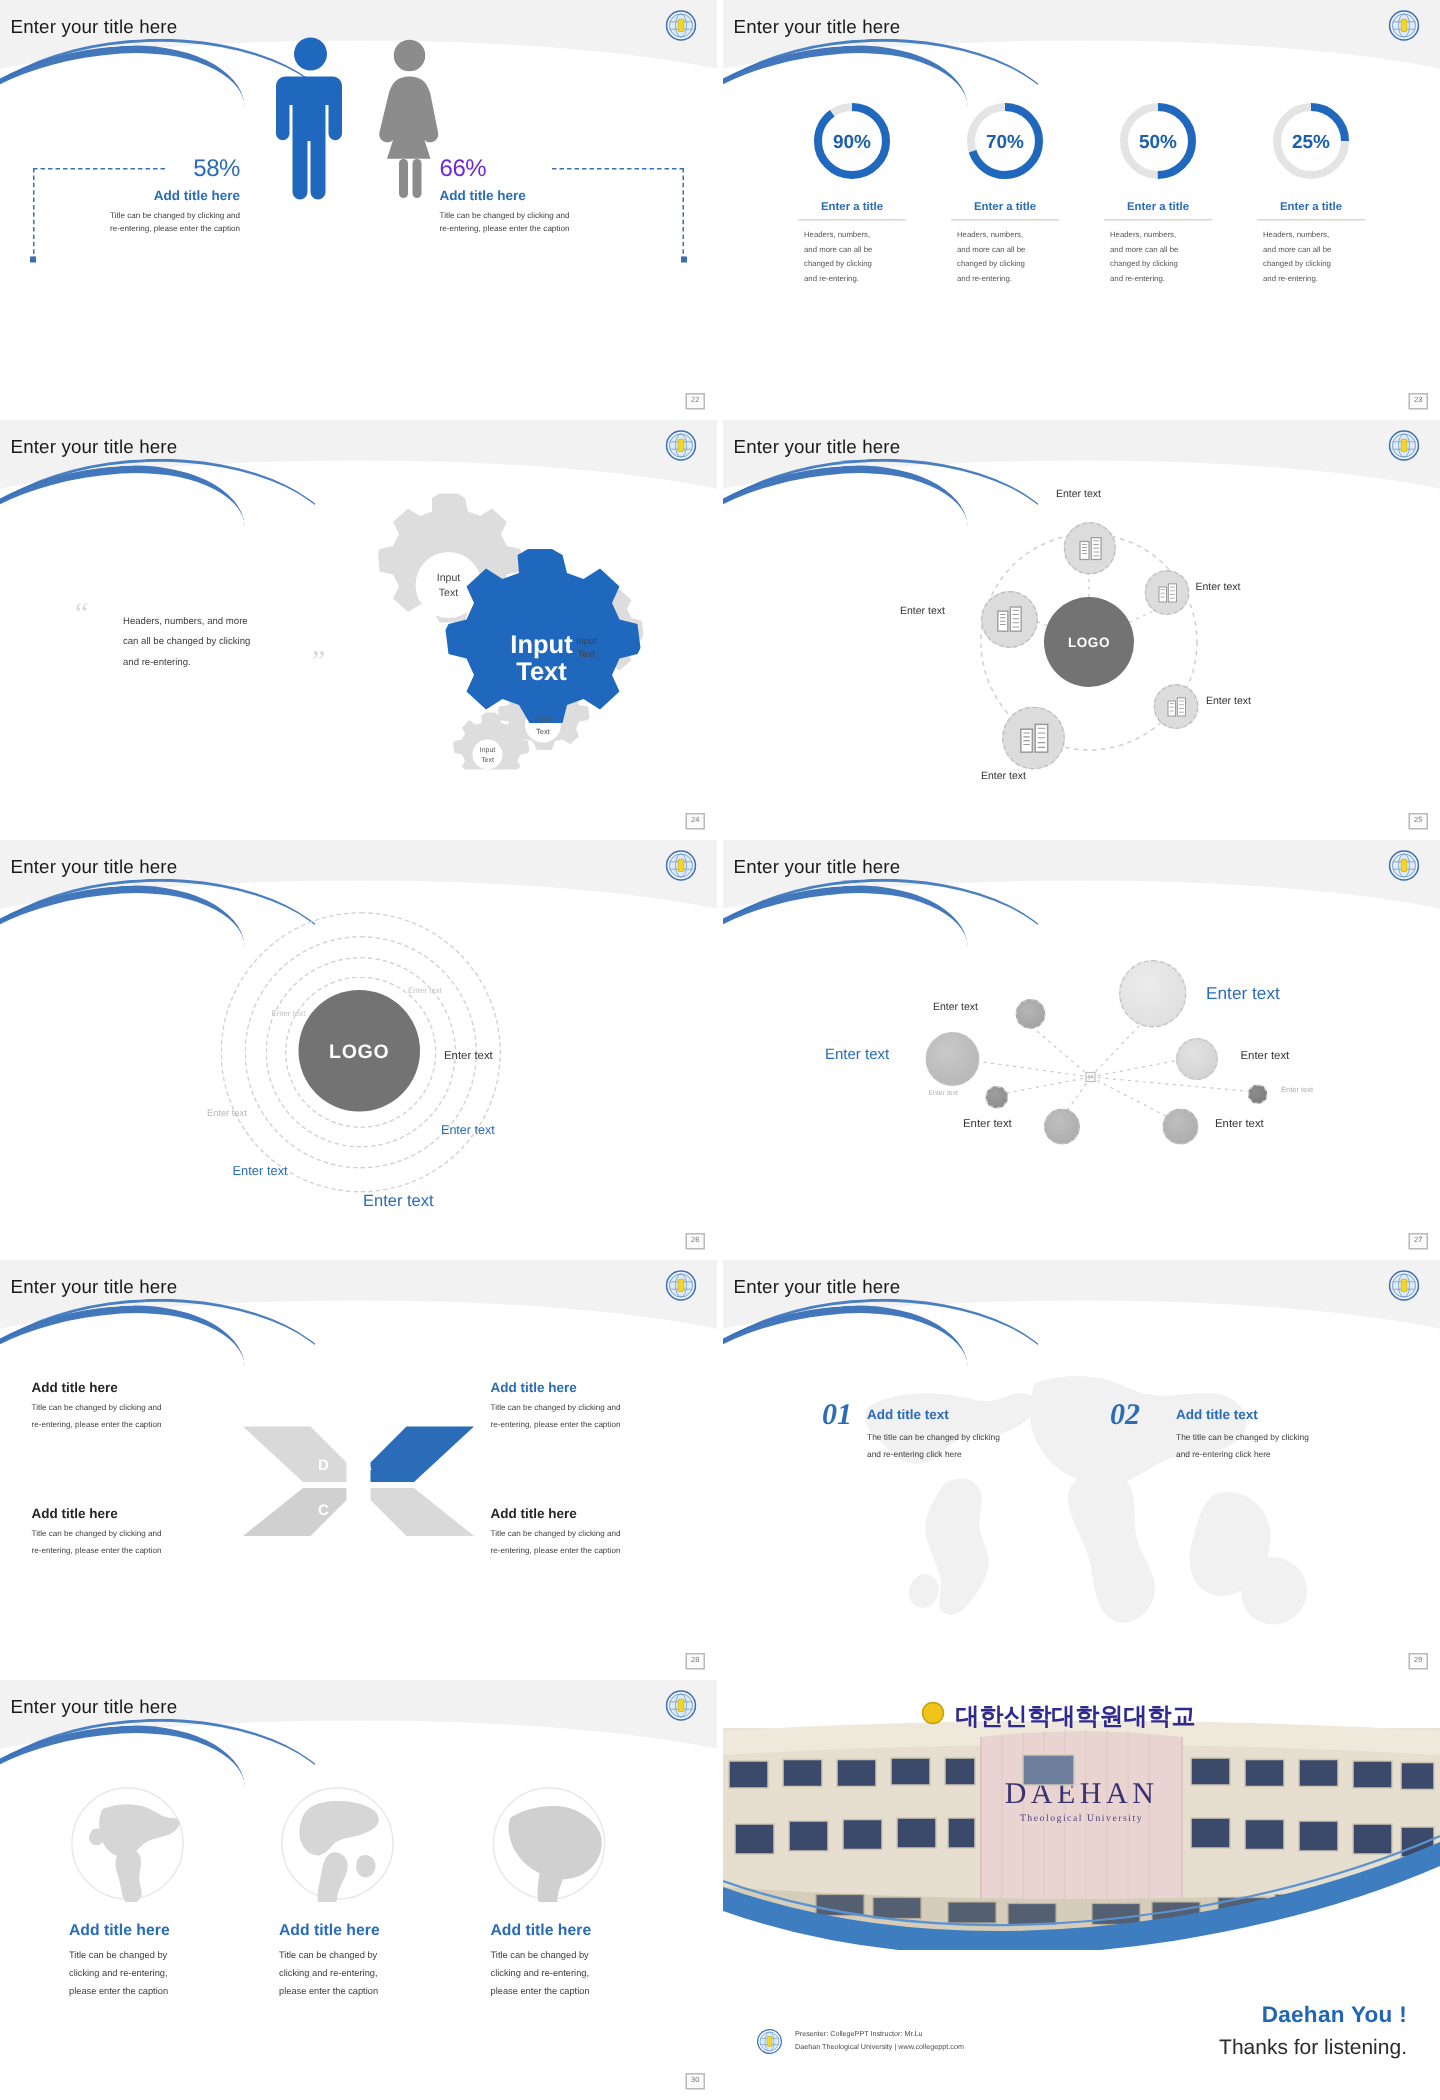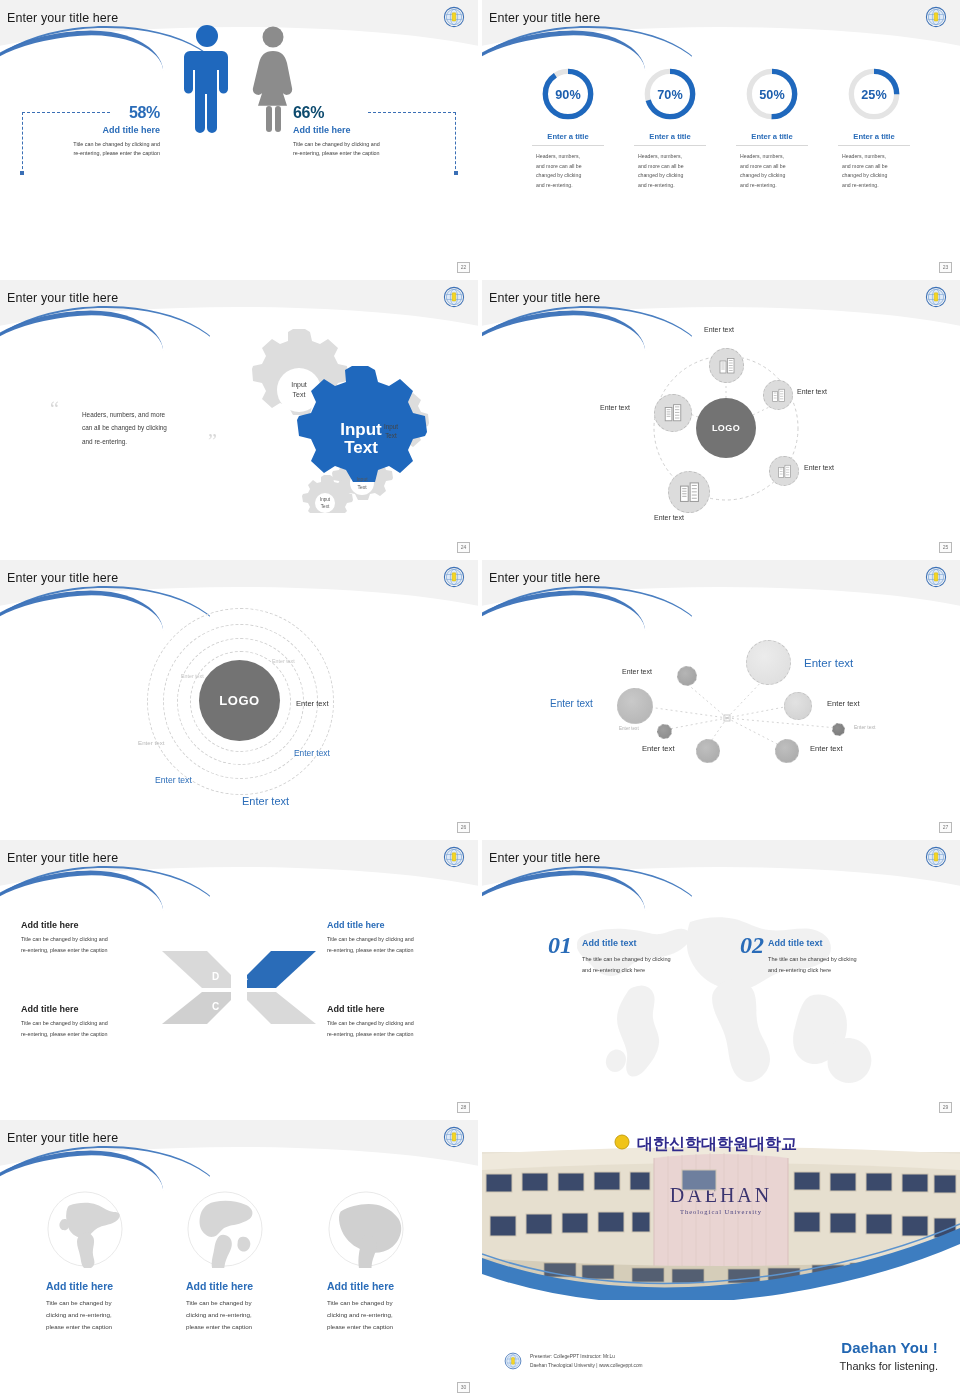--- a/index.html
+++ b/index.html
@@ -72,26 +72,26 @@
   }
   .pagenum{
     position:absolute;right:8px;bottom:3px;
     width:11px;height:9px;border:1px solid #b9b9b9;background:#fbfbfb;
     font-size:5px;line-height:9px;text-align:center;color:#777;z-index:6;
   }
   .content{position:absolute;inset:0;z-index:4;}
 
   
   .t-blue{color:#2a6cb8;}
-  .t-grey{color:#0c4a6e;}
+  .t-grey{color:#6d28d9;}
   .cap{font-size:5.4px;color:#3d3d3d;line-height:1.75;}
   .h-blue{font-size:9px;font-weight:bold;color:#2a6cb8;}
   .h-dark{font-size:9px;font-weight:bold;color:#262626;}
   .s1-bracket{position:absolute;border:1px dashed #3a6fb5;}
-  .s1-pct{font-size:16px;font-weight:bold;letter-spacing:-.3px;}
+  .s1-pct{font-size:16px;font-weight:normal;letter-spacing:-.3px;}
 
   .man{position:absolute;left:183px;top:24px;}
   .woman{position:absolute;left:249px;top:26px;}
 
   
   .donuts{position:absolute;left:0;top:66px;width:478px;display:flex;justify-content:center;gap:30px;}
   .donut-col{width:72px;text-align:center;}
   .donut{width:56px;height:56px;margin:0 auto;}
   .donut-label{margin-top:6px;font-size:7.6px;font-weight:bold;color:#2a6cb8;padding-bottom:4px;border-bottom:1px solid #d7d7d7;}
   .donut-desc{margin-top:6px;font-size:5.2px;color:#555;line-height:1.85;text-align:left;padding-left:4px;}
@@ -113,32 +113,32 @@
   .net{position:absolute;left:0;top:40px;width:478px;height:210px;}
   .nnode{position:absolute;border-radius:50%;border:1px dashed #c4c4c4;}
   .n-lab{position:absolute;}
 
   
   .x-col{position:absolute;width:150px;}
   .x-cap{font-size:5.4px;color:#3d3d3d;line-height:1.95;margin-top:4px;}
 
   
   .map-bg{position:absolute;left:60px;top:60px;width:360px;height:190px;opacity:.5;}
-  .num{font-family:"Liberation Serif",serif;font-style:italic;font-size:24px;font-weight:bold;color:#2a6cb8;}
+  .num{font-family:"Liberation Serif",serif;font-style:italic;font-size:20px;font-weight:bold;color:#2a6cb8;}
 
   
   .globe-col{position:absolute;width:130px;top:70px;}
   .globe{width:78px;height:78px;margin:0 auto 8px;}
 
   
   .photo-slide{background:#ffffff;}
   .photo{position:absolute;left:0;top:10px;width:478px;height:160px;overflow:hidden;}
   .thanks{position:absolute;right:22px;bottom:24px;text-align:right;}
   .thanks-big{font-size:15px;font-weight:bold;color:#2166b2;letter-spacing:.2px;}
-  .thanks-sm{font-size:11px;color:#2b2b2b;margin-top:4px;}
+  .thanks-sm{font-size:14px;color:#2b2b2b;margin-top:4px;}
   .presenter{position:absolute;left:22px;bottom:26px;display:flex;align-items:center;gap:8px;}
   .presenter-lines{font-size:4.8px;color:#4a4a4a;line-height:1.9;}
 </style>
 </head>
 <body>
 
 <div class="grid">
 
   <div class="slide">
     <div class="body"></div>
@@ -598,21 +598,21 @@
             <div class="h-blue">Add title text</div>
             <div class="cap" style="margin-top:6px;font-size:5.6px;line-height:2;">
               <div>The title can be changed by clicking</div>
               <div>and re-entering click here</div>
             </div>
           </div>
         </div>
       </div>
 
       <div style="position:absolute;left:258px;top:92px;">
-        <div style="display:flex;align-items:flex-start;gap:4px;">
+        <div style="display:flex;align-items:flex-start;gap:24px;">
           <div class="num">02</div>
           <div style="padding-top:6px;">
             <div class="h-blue">Add title text</div>
             <div class="cap" style="margin-top:6px;font-size:5.6px;line-height:2;">
               <div>The title can be changed by clicking</div>
               <div>and re-entering click here</div>
             </div>
           </div>
         </div>
       </div>

